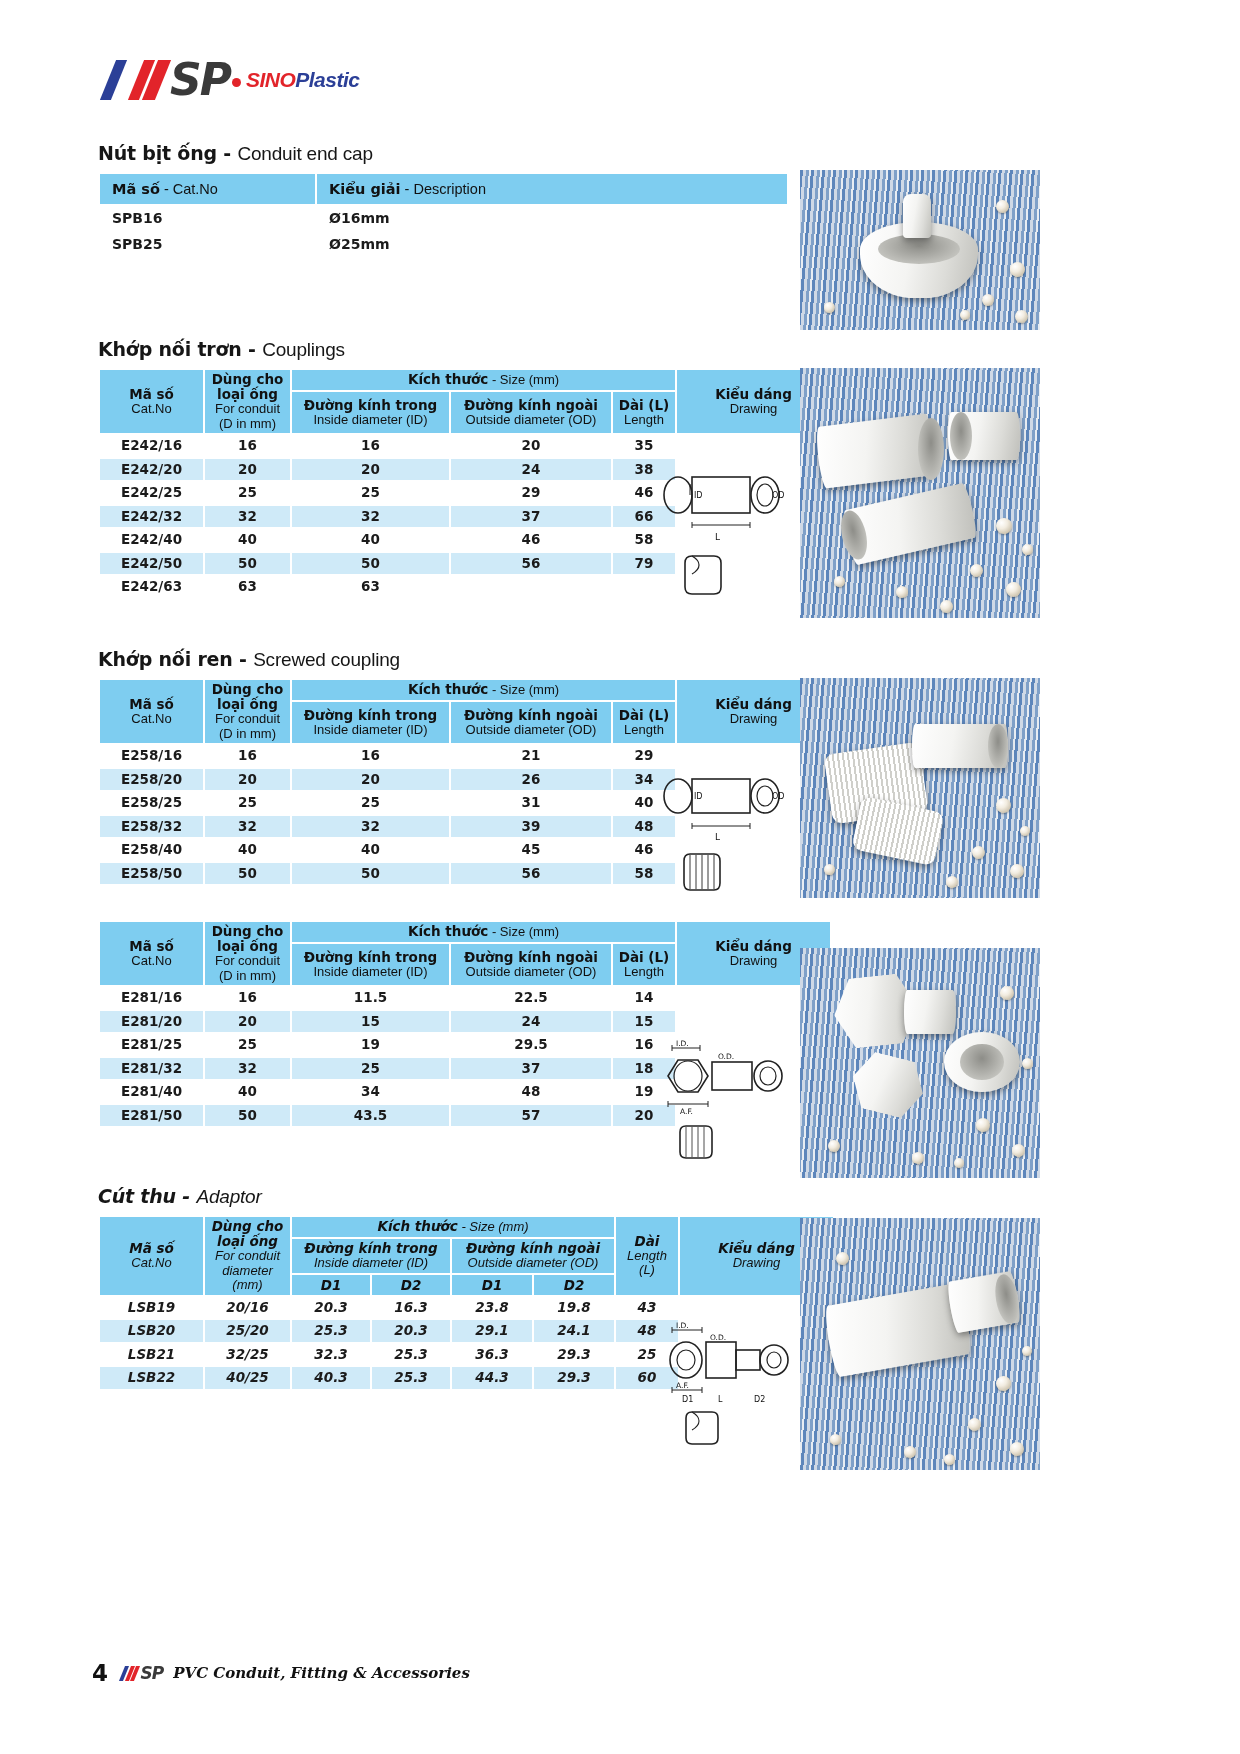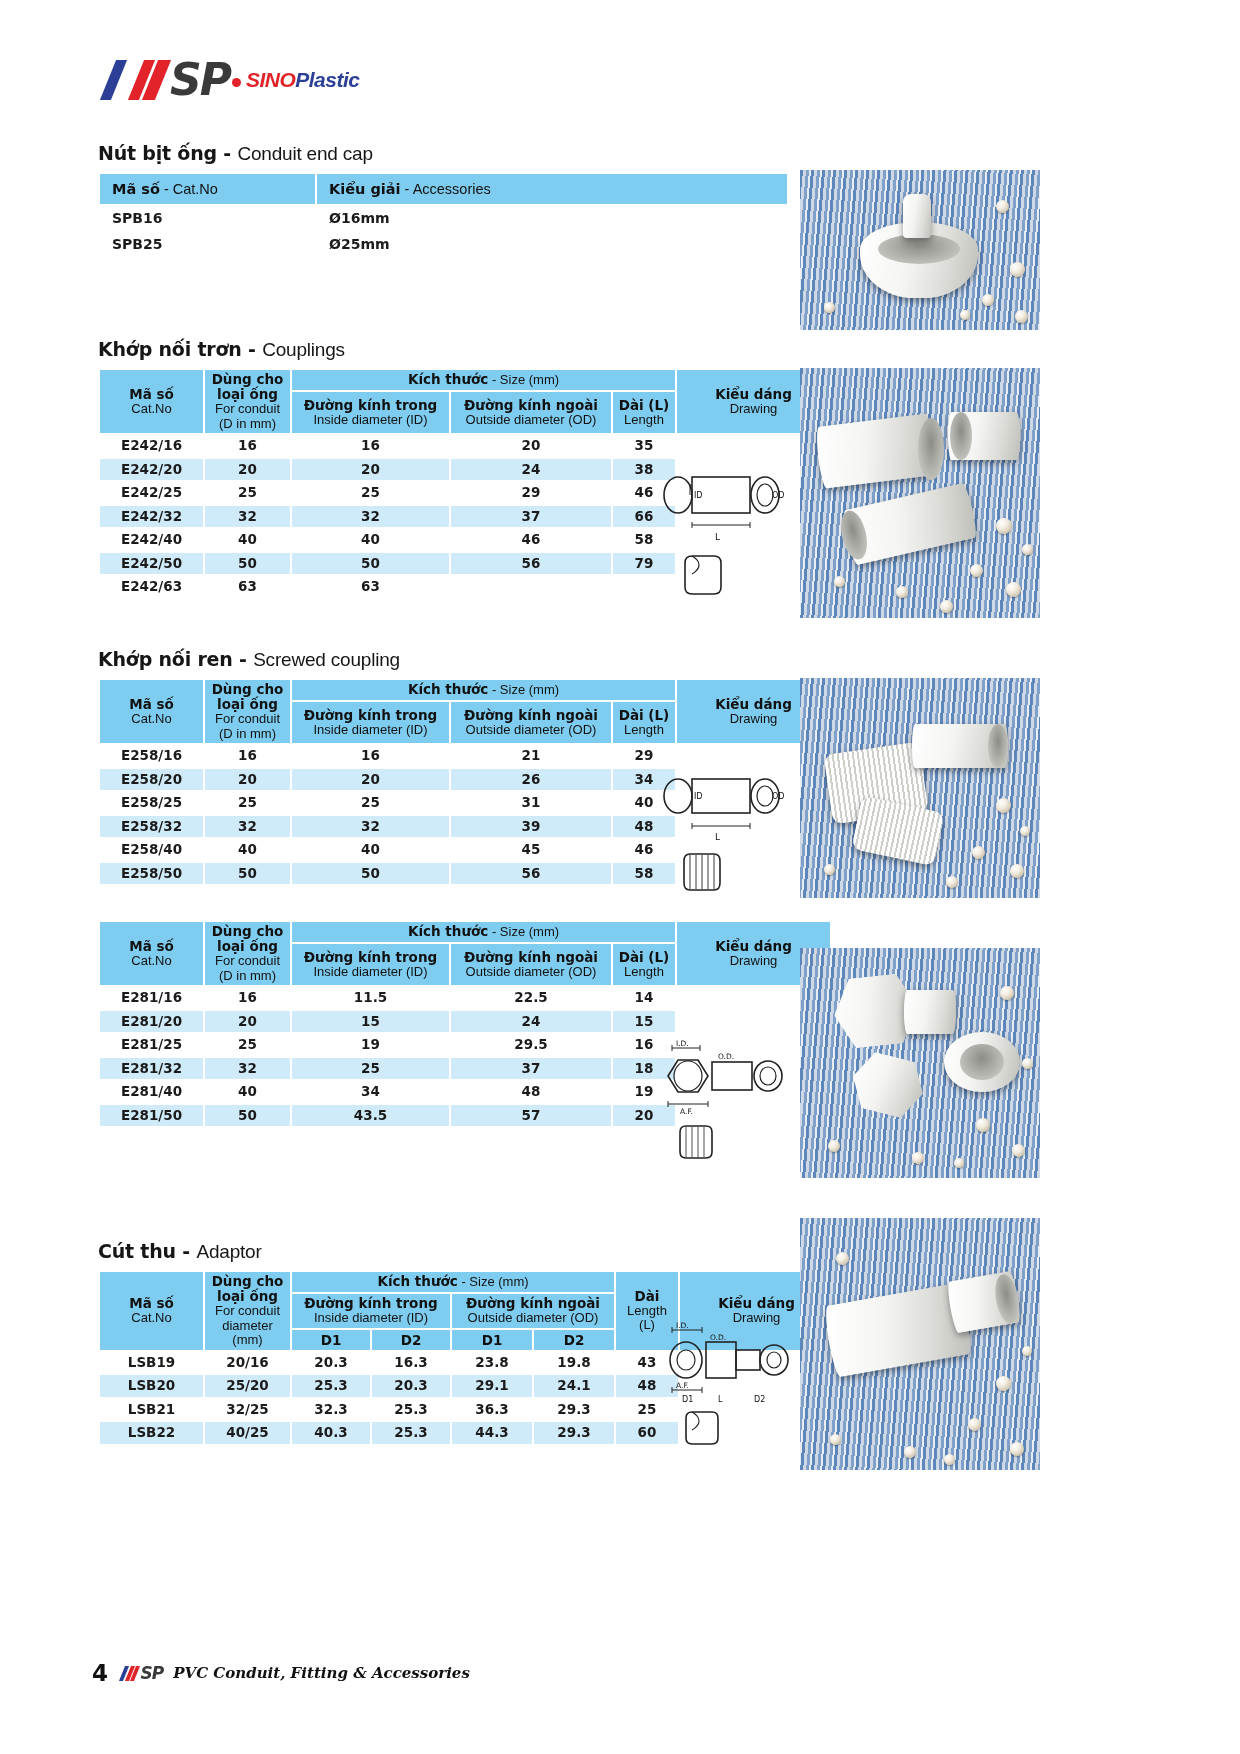--- a/index.html
+++ b/index.html
@@ -150,21 +150,21 @@
       <colgroup>
           <col style="width:215px">
           <col style="width:470px">
         </colgroup>
       <thead>
         <tr>
           <th>
             <span>Mã số</span><span class="en"> - </span><span class="en">Cat.No</span>
           </th>
           <th>
-            <span>Kiểu giải</span><span class="en"> - </span><span class="en">Accessories</span>
+            <span>Kiểu giải</span><span class="en"> - </span><span class="en">Description</span>
           </th>
         </tr>
       </thead>
       <tbody>
         <tr>
           <td>SPB16</td>
           <td>Ø16mm</td>
         </tr>
         <tr>
           <td>SPB25</td>
@@ -581,21 +581,21 @@
     <div class="part" style="left:52px; top:108px; width:72px; height:58px; border-radius:12px; transform:rotate(14deg); clip-path:polygon(22% 0,78% 0,100% 50%,78% 100%,22% 100%,0 50%);"></div>
     <div class="bead" style="left:200px; top:38px; width:14px; height:14px;"></div>
     <div class="bead" style="left:176px; top:170px; width:14px; height:14px;"></div>
     <div class="bead" style="left:212px; top:196px; width:13px; height:13px;"></div>
     <div class="bead" style="left:28px; top:192px; width:12px; height:12px;"></div>
     <div class="bead" style="left:112px; top:204px; width:12px; height:12px;"></div>
     <div class="bead" style="left:222px; top:110px; width:11px; height:11px;"></div>
     <div class="bead" style="left:154px; top:210px; width:10px; height:10px;"></div>
   </div>
 
-  <div class="section" style="left:98px; top:1240px;">
+  <div class="section" style="left:98px; top:1185px;font-style:italic;">
     <div class="section-title">
       <span>Cút thu</span><span> - </span><span class="en">Adaptor</span>
     </div>
     <table class="sp">
       <colgroup>
         <col style="width:103px">
           <col style="width:85px">
         <col style="width:78px">
           <col style="width:78px">
         <col style="width:80px">

